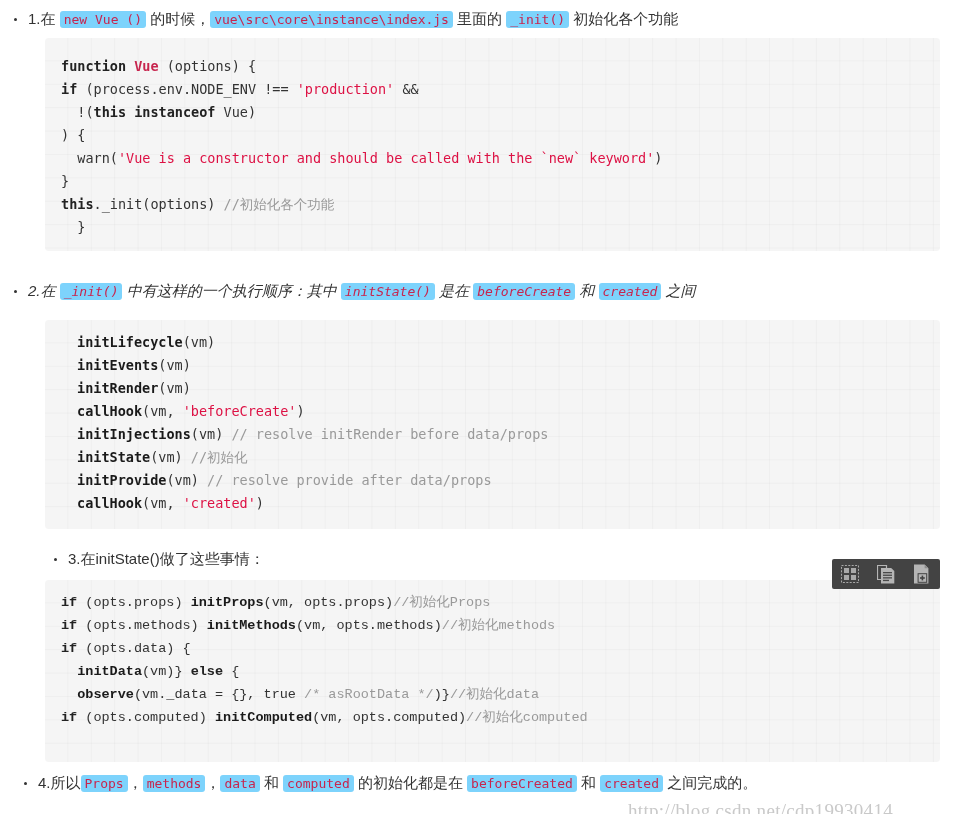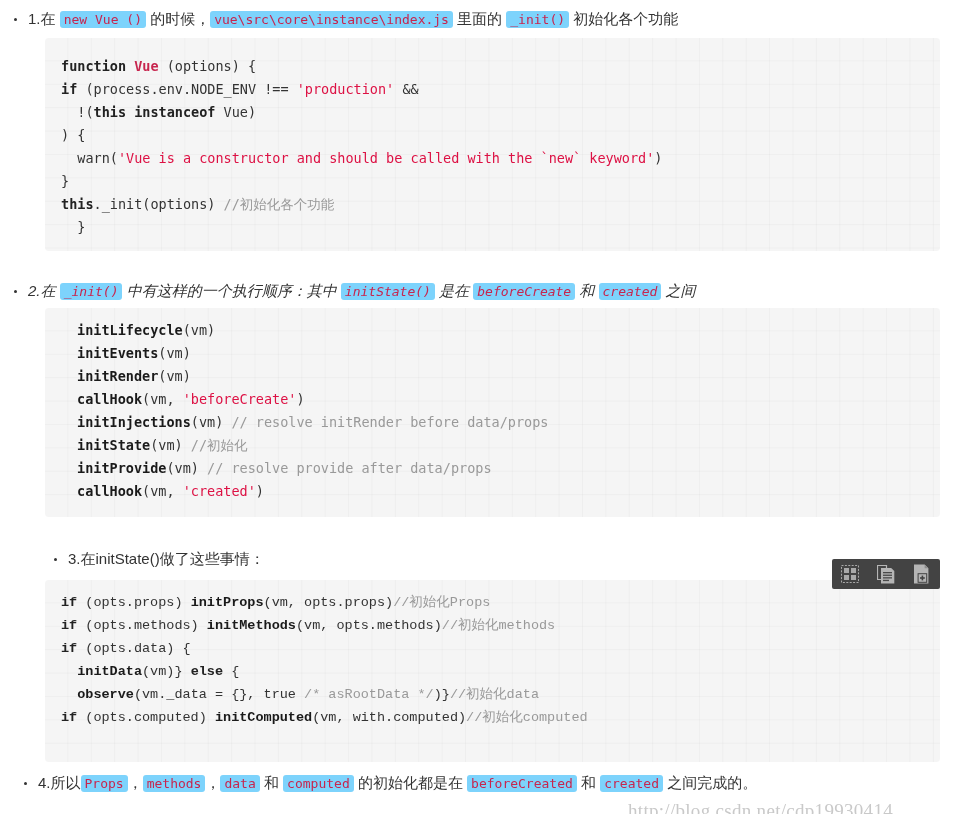--- a/index.html
+++ b/index.html
@@ -127,21 +127,21 @@
         <div class="codeline"><span class="pln">  warn(</span><span class="str">'Vue is a constructor and should be called with the `new` keyword'</span><span class="pln">)</span></div>
         <div class="codeline"><span class="pln">}</span></div>
         <div class="codeline"><span class="kw">this</span><span class="pln">._init(options) </span><span class="cmt">//初始化各个功能</span></div>
         <div class="codeline"><span class="pln">  }</span></div>
       </div>
   </div>
 
   <div class="bullet-row" style="position:absolute; left:0px; top:281px; width:930px;font-style:italic;">
     <span class="bullet-text"><span class="b-plain">2.在 </span><code class="inline">_init()</code><span class="b-plain"> 中有这样的一个执行顺序：其中 </span><code class="inline">initState()</code><span class="b-plain"> 是在 </span><code class="inline">beforeCreate</code><span class="b-plain"> 和 </span><code class="inline">created</code><span class="b-plain"> 之间</span></span>
   </div>
-  <div class="codeblock" style="position:absolute; left:45px; top:308px; width:895px; height:209px; padding:11px 18px 11px 32px;">
+  <div class="codeblock" style="position:absolute; left:45px; top:320px; width:895px; height:209px; padding:11px 18px 11px 32px;">
     <div>
         <div class="codeline"><span class="fn">initLifecycle</span><span class="pln">(vm)</span></div>
         <div class="codeline"><span class="fn">initEvents</span><span class="pln">(vm)</span></div>
         <div class="codeline"><span class="fn">initRender</span><span class="pln">(vm)</span></div>
         <div class="codeline"><span class="fn">callHook</span><span class="pln">(vm, </span><span class="str">'beforeCreate'</span><span class="pln">)</span></div>
         <div class="codeline"><span class="fn">initInjections</span><span class="pln">(vm) </span><span class="cmt">// resolve initRender before data/props</span></div>
         <div class="codeline"><span class="fn">initState</span><span class="pln">(vm) </span><span class="cmt">//初始化</span></div>
         <div class="codeline"><span class="fn">initProvide</span><span class="pln">(vm) </span><span class="cmt">// resolve provide after data/props</span></div>
         <div class="codeline"><span class="fn">callHook</span><span class="pln">(vm, </span><span class="str">'created'</span><span class="pln">)</span></div>
       </div>
@@ -150,21 +150,21 @@
   <div class="bullet-row" style="position:absolute; left:0px; top:549px; width:930px;margin-left:40px;">
     <span class="bullet-text"><span class="b-plain">3.在initState()做了这些事情：</span></span>
   </div>
   <div class="codeblock" style="position:absolute; left:45px; top:580px; width:895px; height:182px; padding:11px 18px 11px 16px;font-family:Liberation Mono, monospace;">
     <div>
         <div class="codeline"><span class="kw">if</span><span class="pln"> (opts.props) </span><span class="fn">initProps</span><span class="pln">(vm, opts.props)</span><span class="cmt">//初始化Props</span></div>
         <div class="codeline"><span class="kw">if</span><span class="pln"> (opts.methods) </span><span class="fn">initMethods</span><span class="pln">(vm, opts.methods)</span><span class="cmt">//初始化methods</span></div>
         <div class="codeline"><span class="kw">if</span><span class="pln"> (opts.data) {</span></div>
         <div class="codeline"><span class="pln">  </span><span class="fn">initData</span><span class="pln">(vm)} </span><span class="kw">else</span><span class="pln"> {</span></div>
         <div class="codeline"><span class="pln">  </span><span class="fn">observe</span><span class="pln">(vm._data = {}, true </span><span class="cmt">/* asRootData */</span><span class="pln">)}</span><span class="cmt">//初始化data</span></div>
-        <div class="codeline"><span class="kw">if</span><span class="pln"> (opts.computed) </span><span class="fn">initComputed</span><span class="pln">(vm, with.computed)</span><span class="cmt">//初始化computed</span></div>
+        <div class="codeline"><span class="kw">if</span><span class="pln"> (opts.computed) </span><span class="fn">initComputed</span><span class="pln">(vm, opts.computed)</span><span class="cmt">//初始化computed</span></div>
       </div>
   </div>
 
   <div id="code-toolbar" style="left:832px; top:559px;">
     <div class="tool-btn" title="grid">
       <svg width="18" height="18" viewBox="0 0 18 18" aria-hidden="true">
         <rect x="0.5" y="0.5" width="17" height="17" fill="none" stroke="#a9a9a9" stroke-width="1" stroke-dasharray="2,1.4"></rect>
         <rect x="3" y="3" width="5" height="5" fill="#a9a9a9"></rect>
         <rect x="10" y="3" width="5" height="5" fill="#a9a9a9"></rect>
         <rect x="3" y="10" width="5" height="5" fill="#a9a9a9"></rect>

